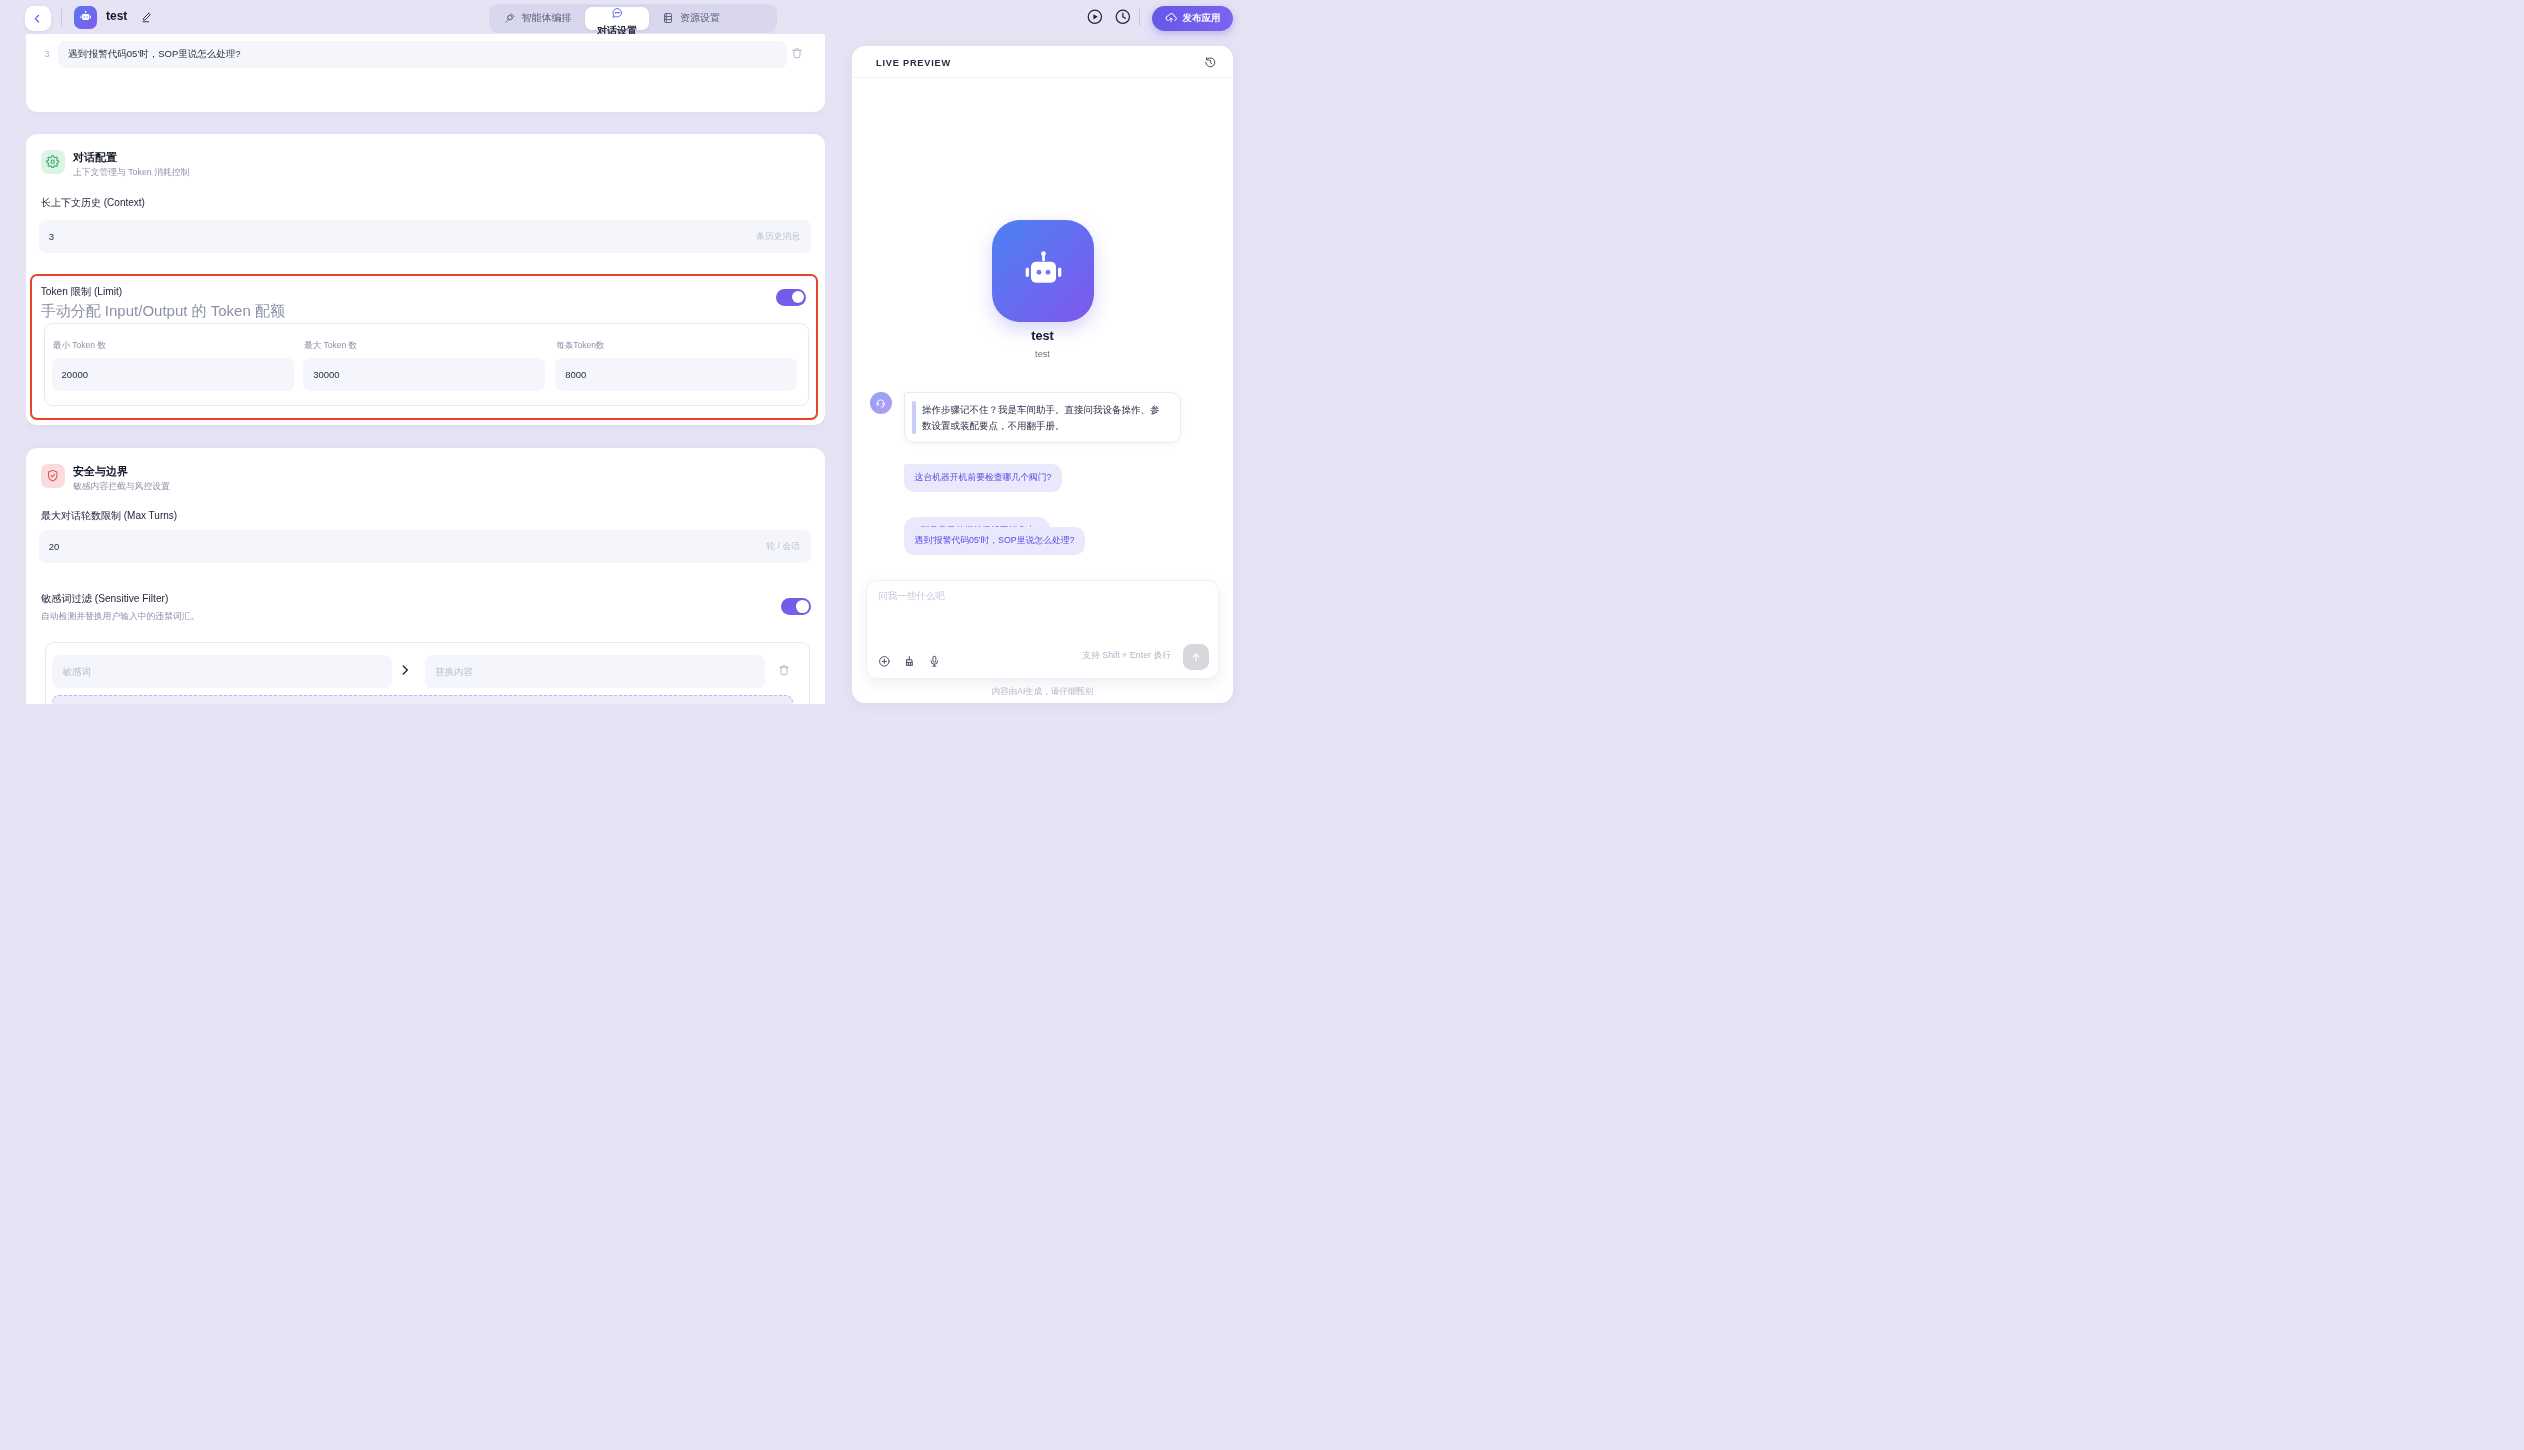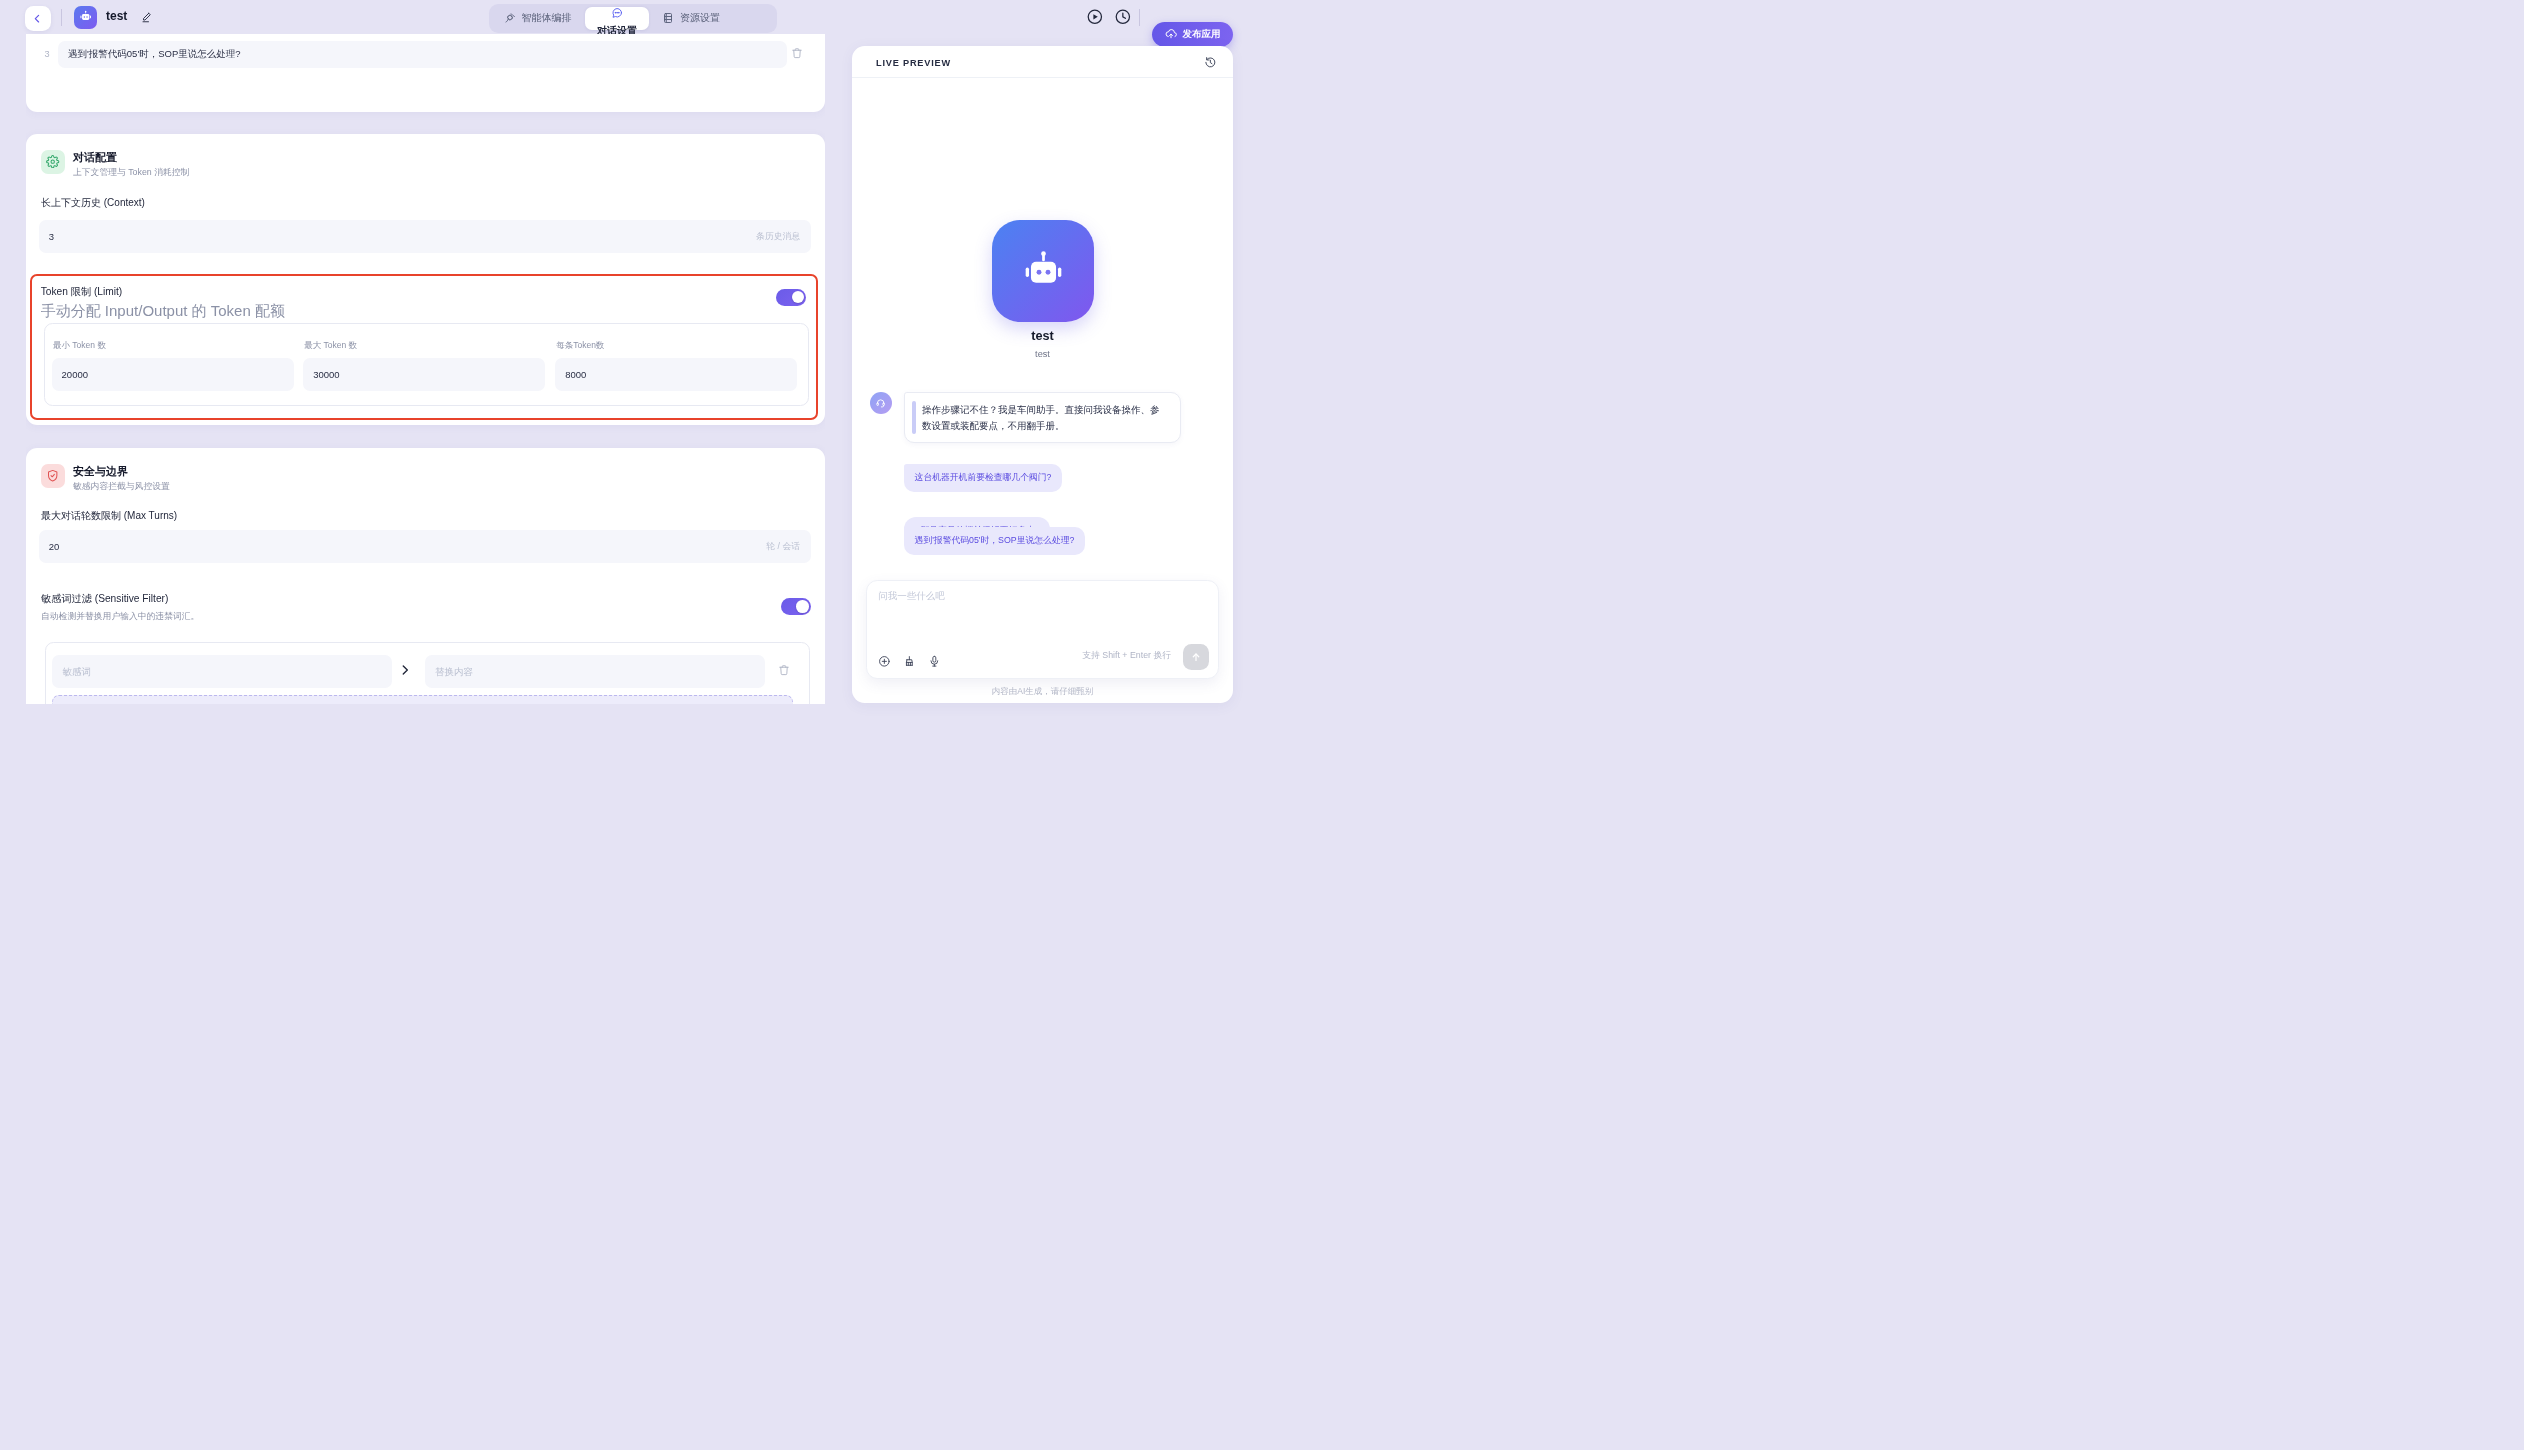--- a/index.html
+++ b/index.html
@@ -25,21 +25,21 @@
   .tabs { left:489px; top:3.5px; width:288px; height:29px; background:#d9d7ee; border-radius:9.2px;
     display:flex; align-items:center; padding:2.8px; gap:1.4px; }
   .tab { display:flex; align-items:center; gap:5.7px; padding:0 12px; height:23px; border-radius:7px;
     font-size:10px; color:#596079; cursor:pointer; white-space:nowrap; }
   .tab.active { background:#fff; color:#23283c; font-weight:bold; box-shadow:0 0.7px 2.8px rgba(80,75,150,.10);flex-direction:column; }
 
   .hdr-icon { top:7px; width:19px; height:19px; color:#23283c; display:flex; align-items:center; justify-content:center; cursor:pointer; }
   .btn-publish { left:1152px; top:5.7px; height:25px; padding:0 12.7px; border-radius:12.7px; border:none;
     background:linear-gradient(100deg,#6457e8,#7d64f0); color:#fff; font-size:9.5px; font-weight:bold;
     display:flex; align-items:center; gap:5.7px; cursor:pointer; box-shadow:0 2.8px 8.5px rgba(100,87,232,.35);
-    font-family:inherit;margin-top:16px; }
+    font-family:inherit; }
 
   
   .left-clip { left:26px; top:34px; width:799px; height:670px; overflow:hidden; }
   .card { position:absolute; left:0; width:799px; background:#fff; border-radius:11.3px;
     box-shadow:0 1.4px 8.5px rgba(85,80,150,.05); }
   .inp { position:absolute; background:#f5f6fb; border-radius:7px; }
   .inp input { width:100%; height:100%; background:transparent; border:none; outline:none;
     font-family:inherit; font-size:9.5px; color:#2a2f45; padding:0 10px; }
   .inp input::placeholder { color:#b9bfd0; }
   .sufx { position:absolute; right:10.6px; top:50%; transform:translateY(-50%); font-size:8.8px; color:#b9bfd0; pointer-events:none; }

